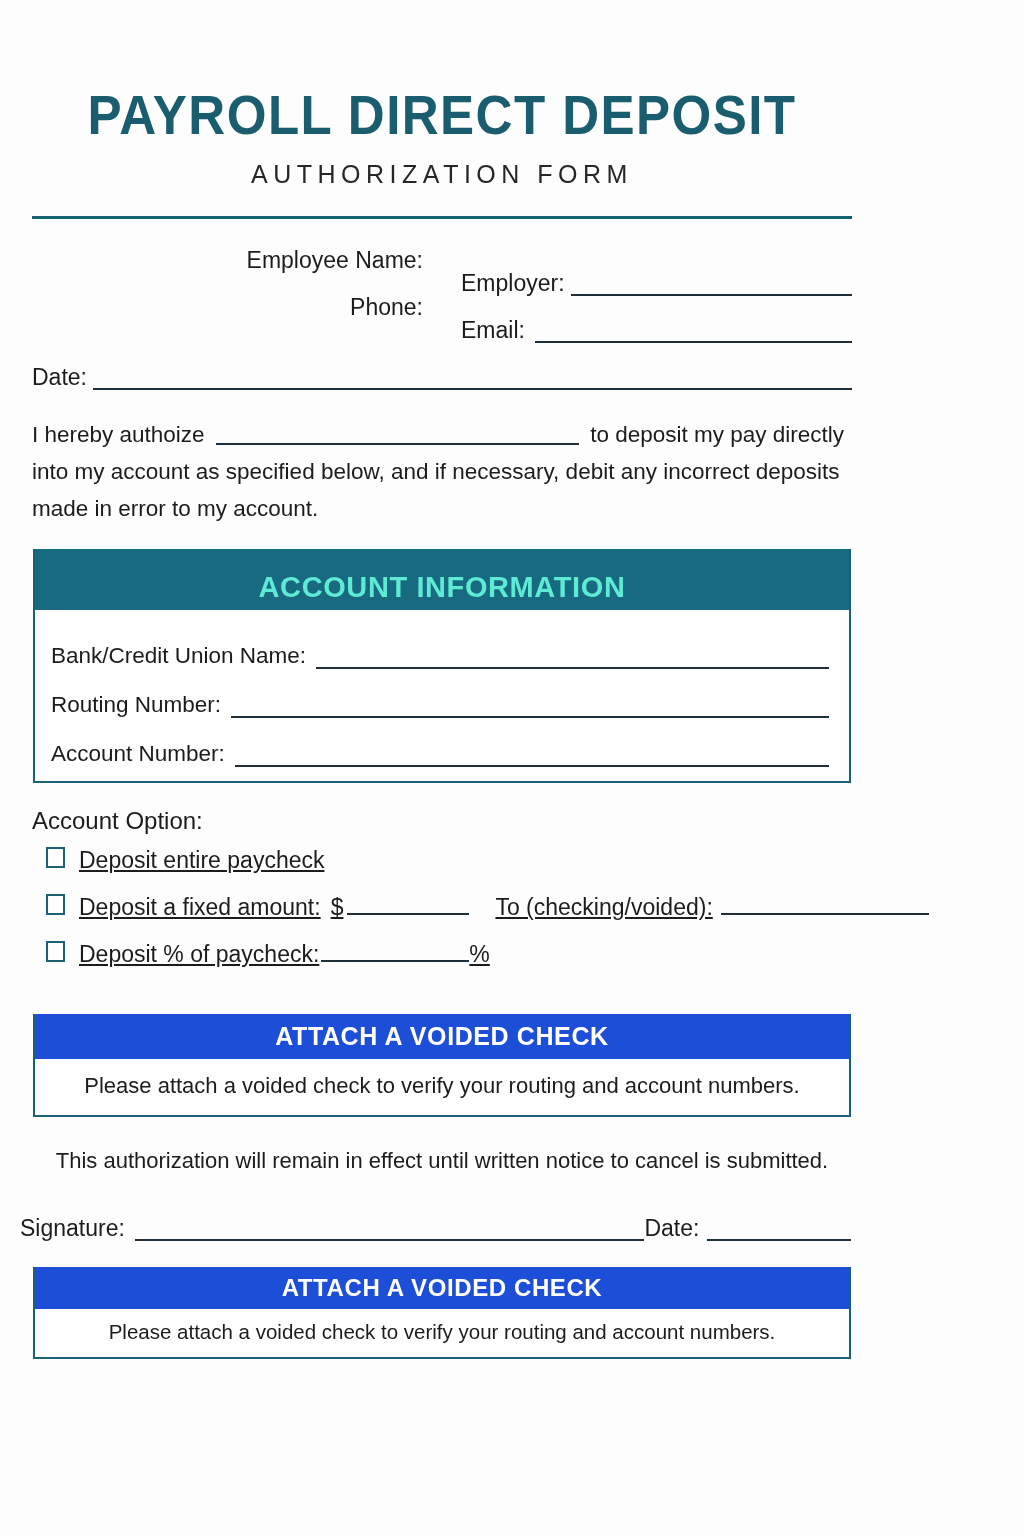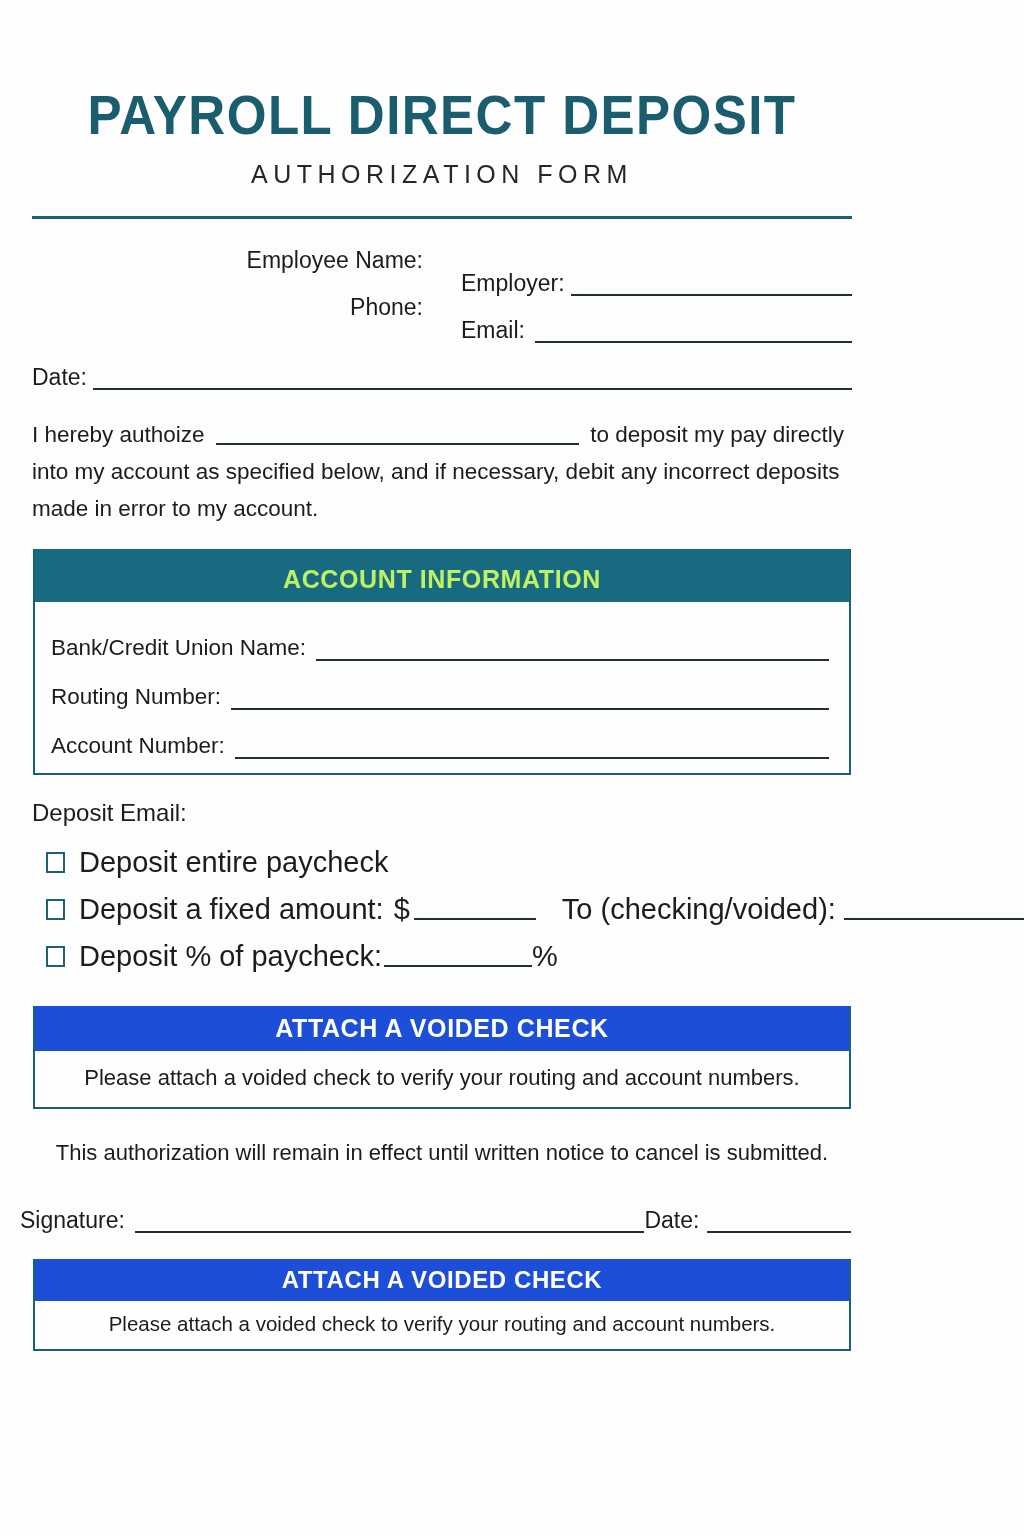--- a/index.html
+++ b/index.html
@@ -97,46 +97,46 @@
 
   
   .sbox {
     margin: 22px 33px 0 33px;
     border: 2px solid #1a6273;
     border-top: none;
     background: #fefefe;
   }
   .sbar {
     background: #176a7f;
-    color: #bef264;
-    text-align: center;
-    font-size: 25px;
+    color: #5eead4;
+    text-align: center;
+    font-size: 29px;
     line-height: 28px;
     font-weight: 700;
     letter-spacing: 0.6px;
-    padding: 16px 0 9px 0;
+    padding: 24px 0 9px 0;
   }
   .sbody { padding: 10px 20px 14px 16px; }
   .sbody .frow { height: 49px; }
   .sbody .flabel { font-size: 22.5px; }
 
   
   .dep-title {
     margin: 24px 0 0 32px;
     font-size: 24px;
     line-height: 28px;
     color: #1c1c1c;
   }
   .opts { margin: 12px 0 0 46px; }
   .opt {
     display: flex;
-    align-items: center;
     height: 47px;
-    font-size: 29px;
-    color: #1c1c1c;
+    font-size: 23px;
+    color: #1c1c1c;
+    text-decoration: underline;
   }
   .chk {
     width: 19px;
     height: 21px;
     border: 2px solid #1f6073;
     box-sizing: border-box;
     margin-right: 14px;
     flex: 0 0 auto;
     background: #ffffff;
   }
@@ -280,21 +280,21 @@
       <div class="frow">
         <div class="fcell gap-sm">
           <span class="flabel">Account Number:</span>
           <span class="fline"></span>
         </div>
       </div>
 
     </div>
   </div>
 
-  <div class="dep-title">Deposit Email:</div>
+  <div class="dep-title">Account Option:</div>
   <div class="opts">
 
     <div class="opt">
       <span class="chk"></span>
       <span class="opt-txt">Deposit entire paycheck</span>
     </div>
 
     <div class="opt">
       <span class="chk"></span>
       <span class="opt-txt">Deposit a fixed amount:</span>

